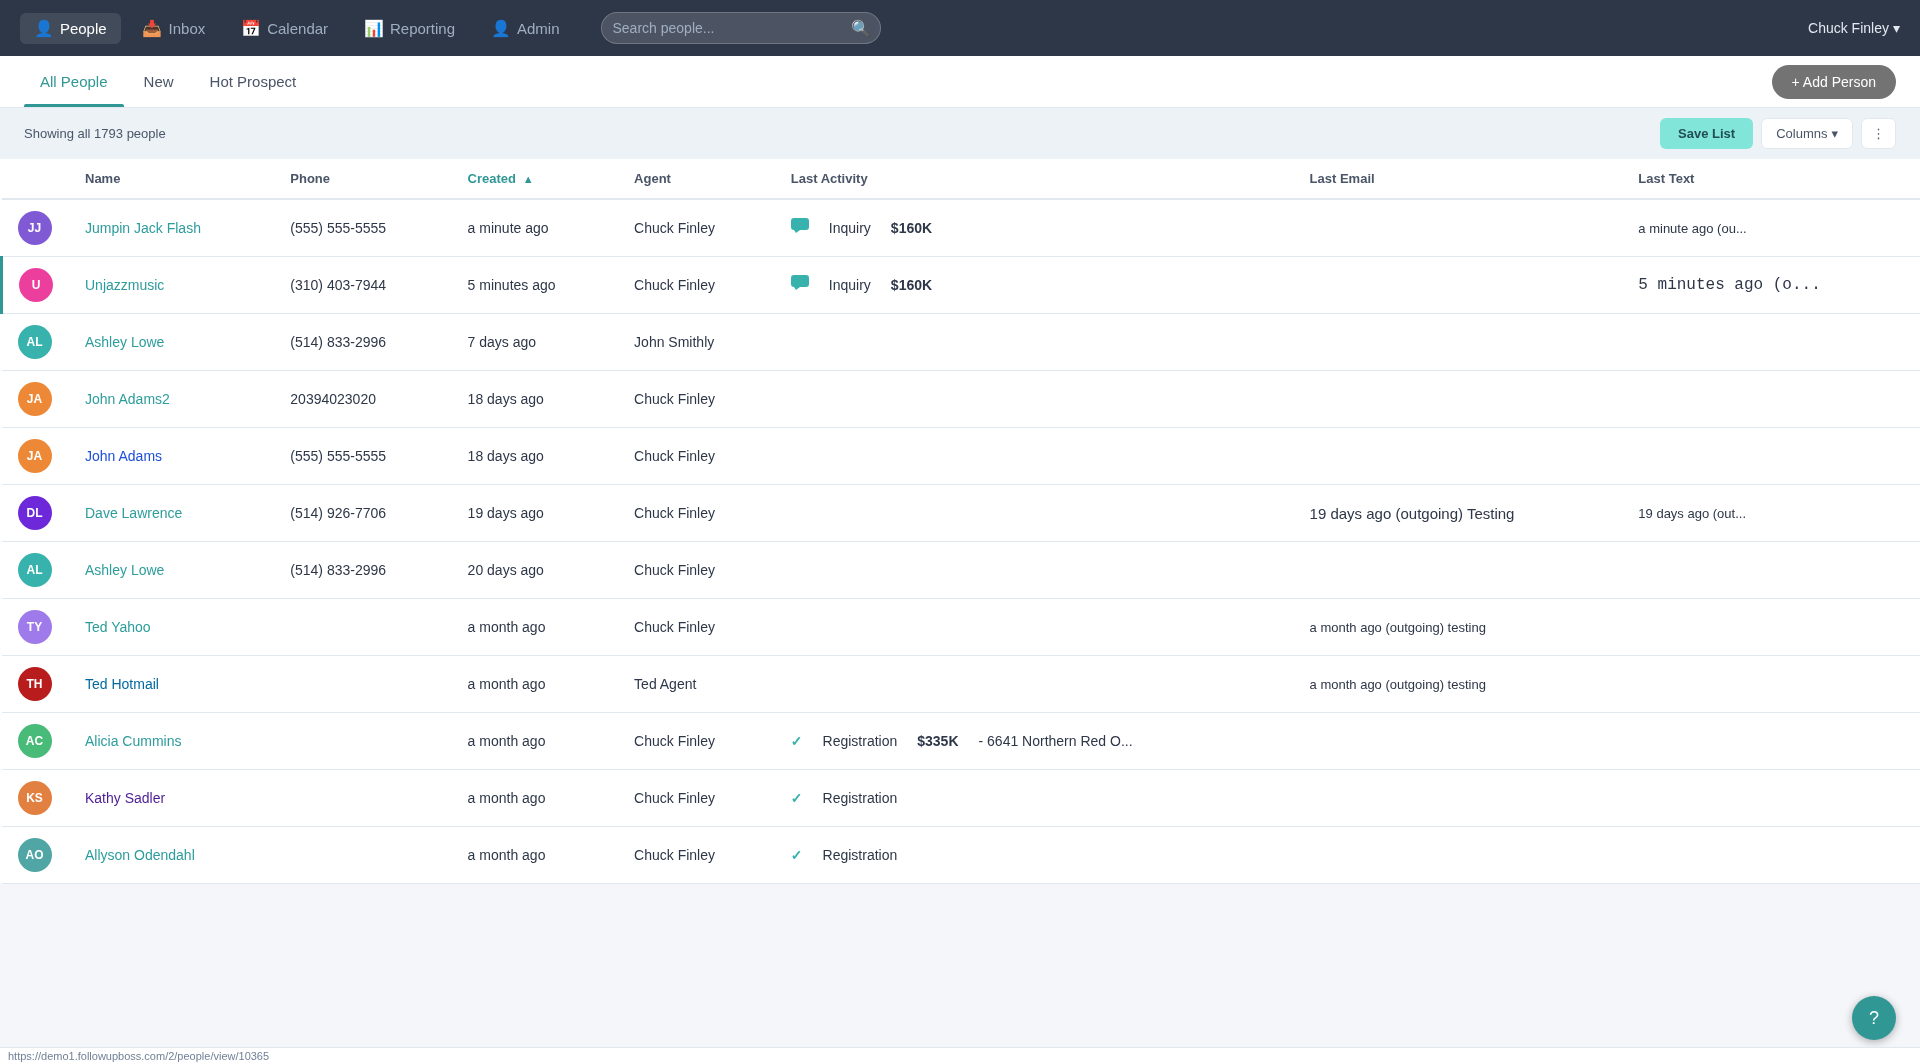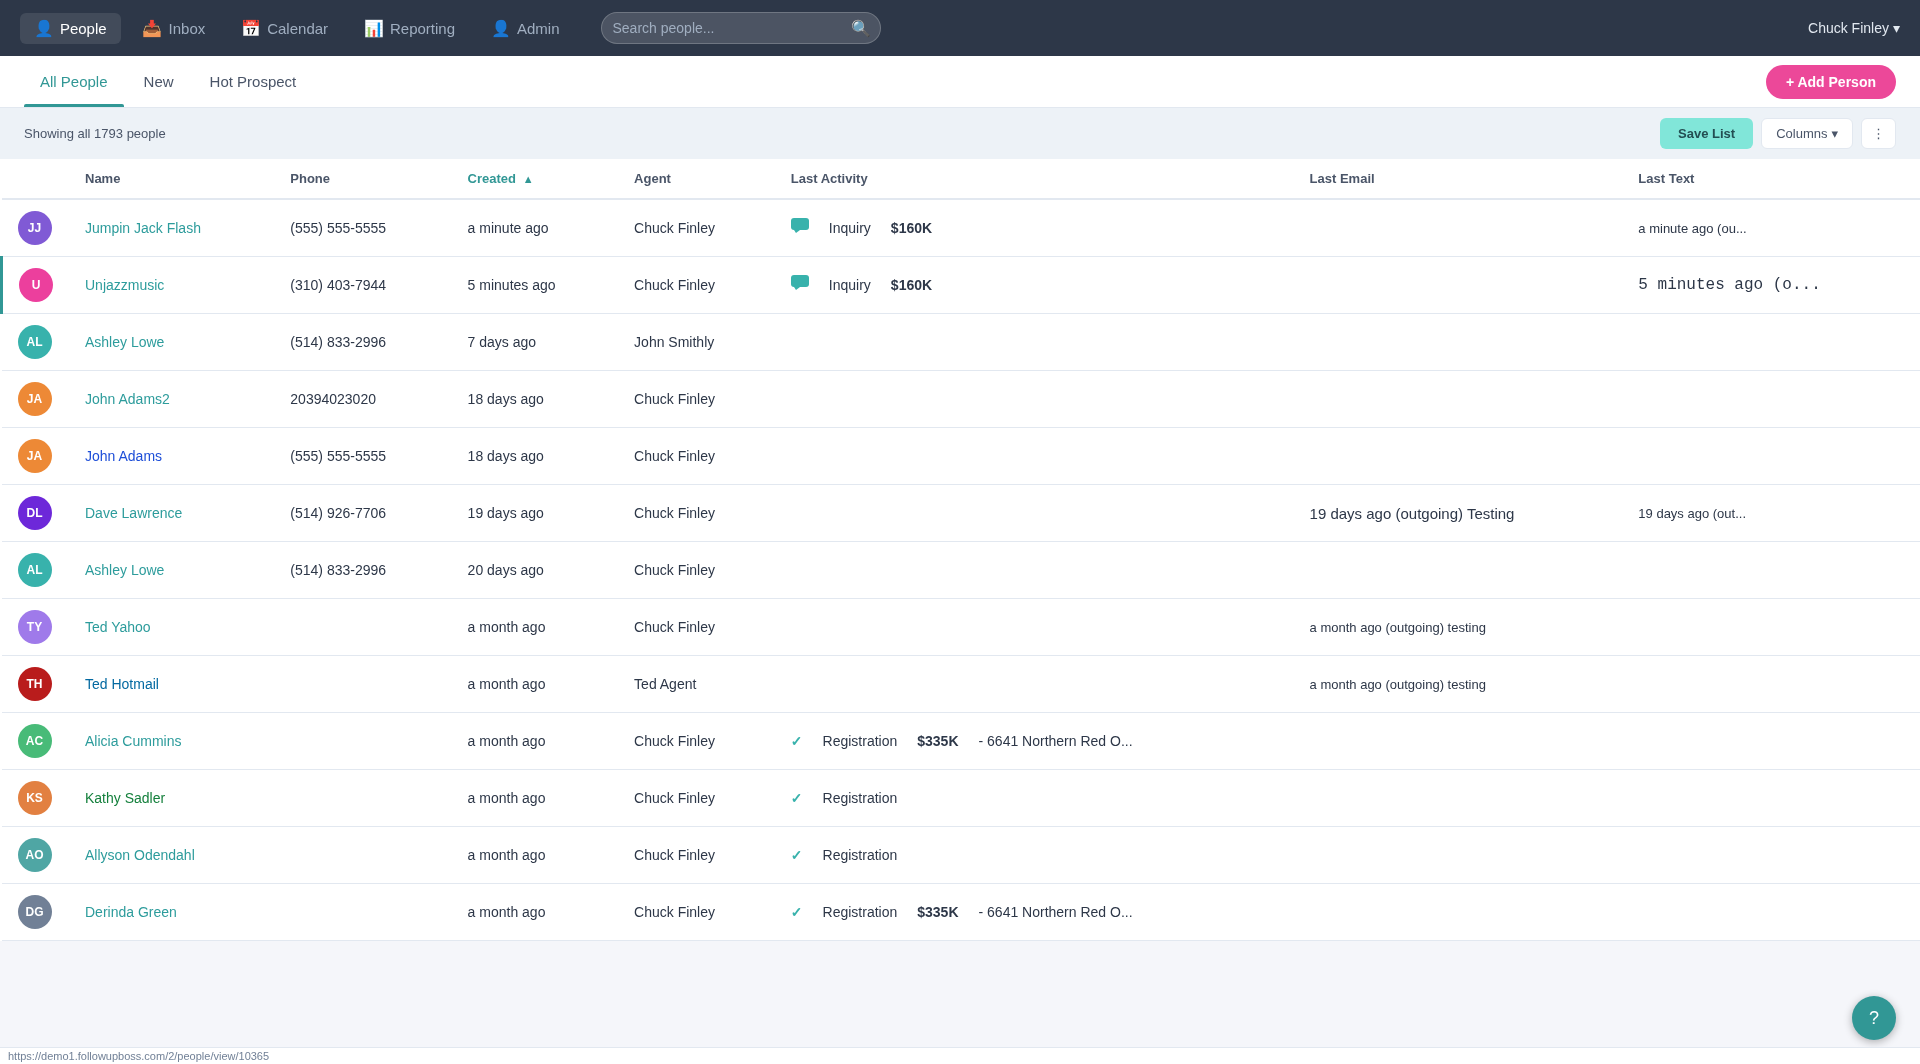--- a/index.html
+++ b/index.html
@@ -52,22 +52,22 @@
       font-size: 15px; color: #4a5568; cursor: pointer; position: relative;
       margin-right: 4px;
     }
     .tab.active { color: #319795; font-weight: 500; }
     .tab.active::after {
       content: ''; position: absolute; bottom: 0; left: 0; right: 0;
       height: 3px; background: #319795; border-radius: 2px 2px 0 0;
     }
     .add-person-btn {
       margin-left: auto;
-      background: #ec4899; color: #fff; border: none;
-      padding: 9px 20px; border-radius: 20px; font-size: 14px; font-weight: 700;
+      background: #737373; color: #fff; border: none;
+      padding: 9px 20px; border-radius: 20px; font-size: 14px; font-weight: 400;
       cursor: pointer; display: flex; align-items: center; gap: 6px;
     }
 
     
     .toolbar {
       background: #edf2f7; padding: 10px 24px;
       display: flex; align-items: center; justify-content: space-between;
     }
     .showing-text { font-size: 13px; color: #4a5568; }
     .toolbar-actions { display: flex; gap: 8px; }
@@ -359,54 +359,40 @@
           <td>
             <span class="activity"><span style="color: rgb(56, 178, 172); font-weight: bold;">✓</span>Registration <span class="bold">$335K</span> - 6641 Northern Red O...</span>
           </td>
           <td style="font-size: 13px;"></td>
           <td style="font-size: 13px;"></td>
         </tr>
         <tr>
           <td>
             <div class="avatar" style="background: rgb(221, 107, 32); opacity: 0.85;">KS</div>
           </td>
-          <td style="color: #15803d; cursor: pointer;">Kathy Sadler</td>
+          <td style="color: #4c1d95; cursor: pointer;">Kathy Sadler</td>
           <td></td>
           <td>a month ago</td>
           <td>Chuck Finley</td>
           <td>
             <span class="activity"><span style="color: rgb(56, 178, 172); font-weight: bold;">✓</span>Registration</span>
           </td>
           <td style="font-size: 13px;"></td>
           <td style="font-size: 13px;"></td>
         </tr>
         <tr>
           <td>
             <div class="avatar" style="background: rgb(49, 151, 149); opacity: 0.85;">AO</div>
           </td>
           <td style="color: rgb(45, 156, 156); cursor: pointer;">Allyson Odendahl</td>
           <td></td>
           <td>a month ago</td>
           <td>Chuck Finley</td>
           <td>
             <span class="activity"><span style="color: rgb(56, 178, 172); font-weight: bold;">✓</span>Registration</span>
-          </td>
-          <td style="font-size: 13px;"></td>
-          <td style="font-size: 13px;"></td>
-        </tr>
-        <tr>
-          <td>
-            <div class="avatar" style="background: rgb(113, 128, 150);">DG</div>
-          </td>
-          <td style="color: rgb(45, 156, 156); cursor: pointer;">Derinda Green</td>
-          <td></td>
-          <td>a month ago</td>
-          <td>Chuck Finley</td>
-          <td>
-            <span class="activity"><span style="color: rgb(56, 178, 172); font-weight: bold;">✓</span>Registration <span class="bold">$335K</span> - 6641 Northern Red O...</span>
           </td>
           <td style="font-size: 13px;"></td>
           <td style="font-size: 13px;"></td>
         </tr>
       </tbody>
   </table>
 </div>
 
 <button class="help-fab">
   <span>?</span>

